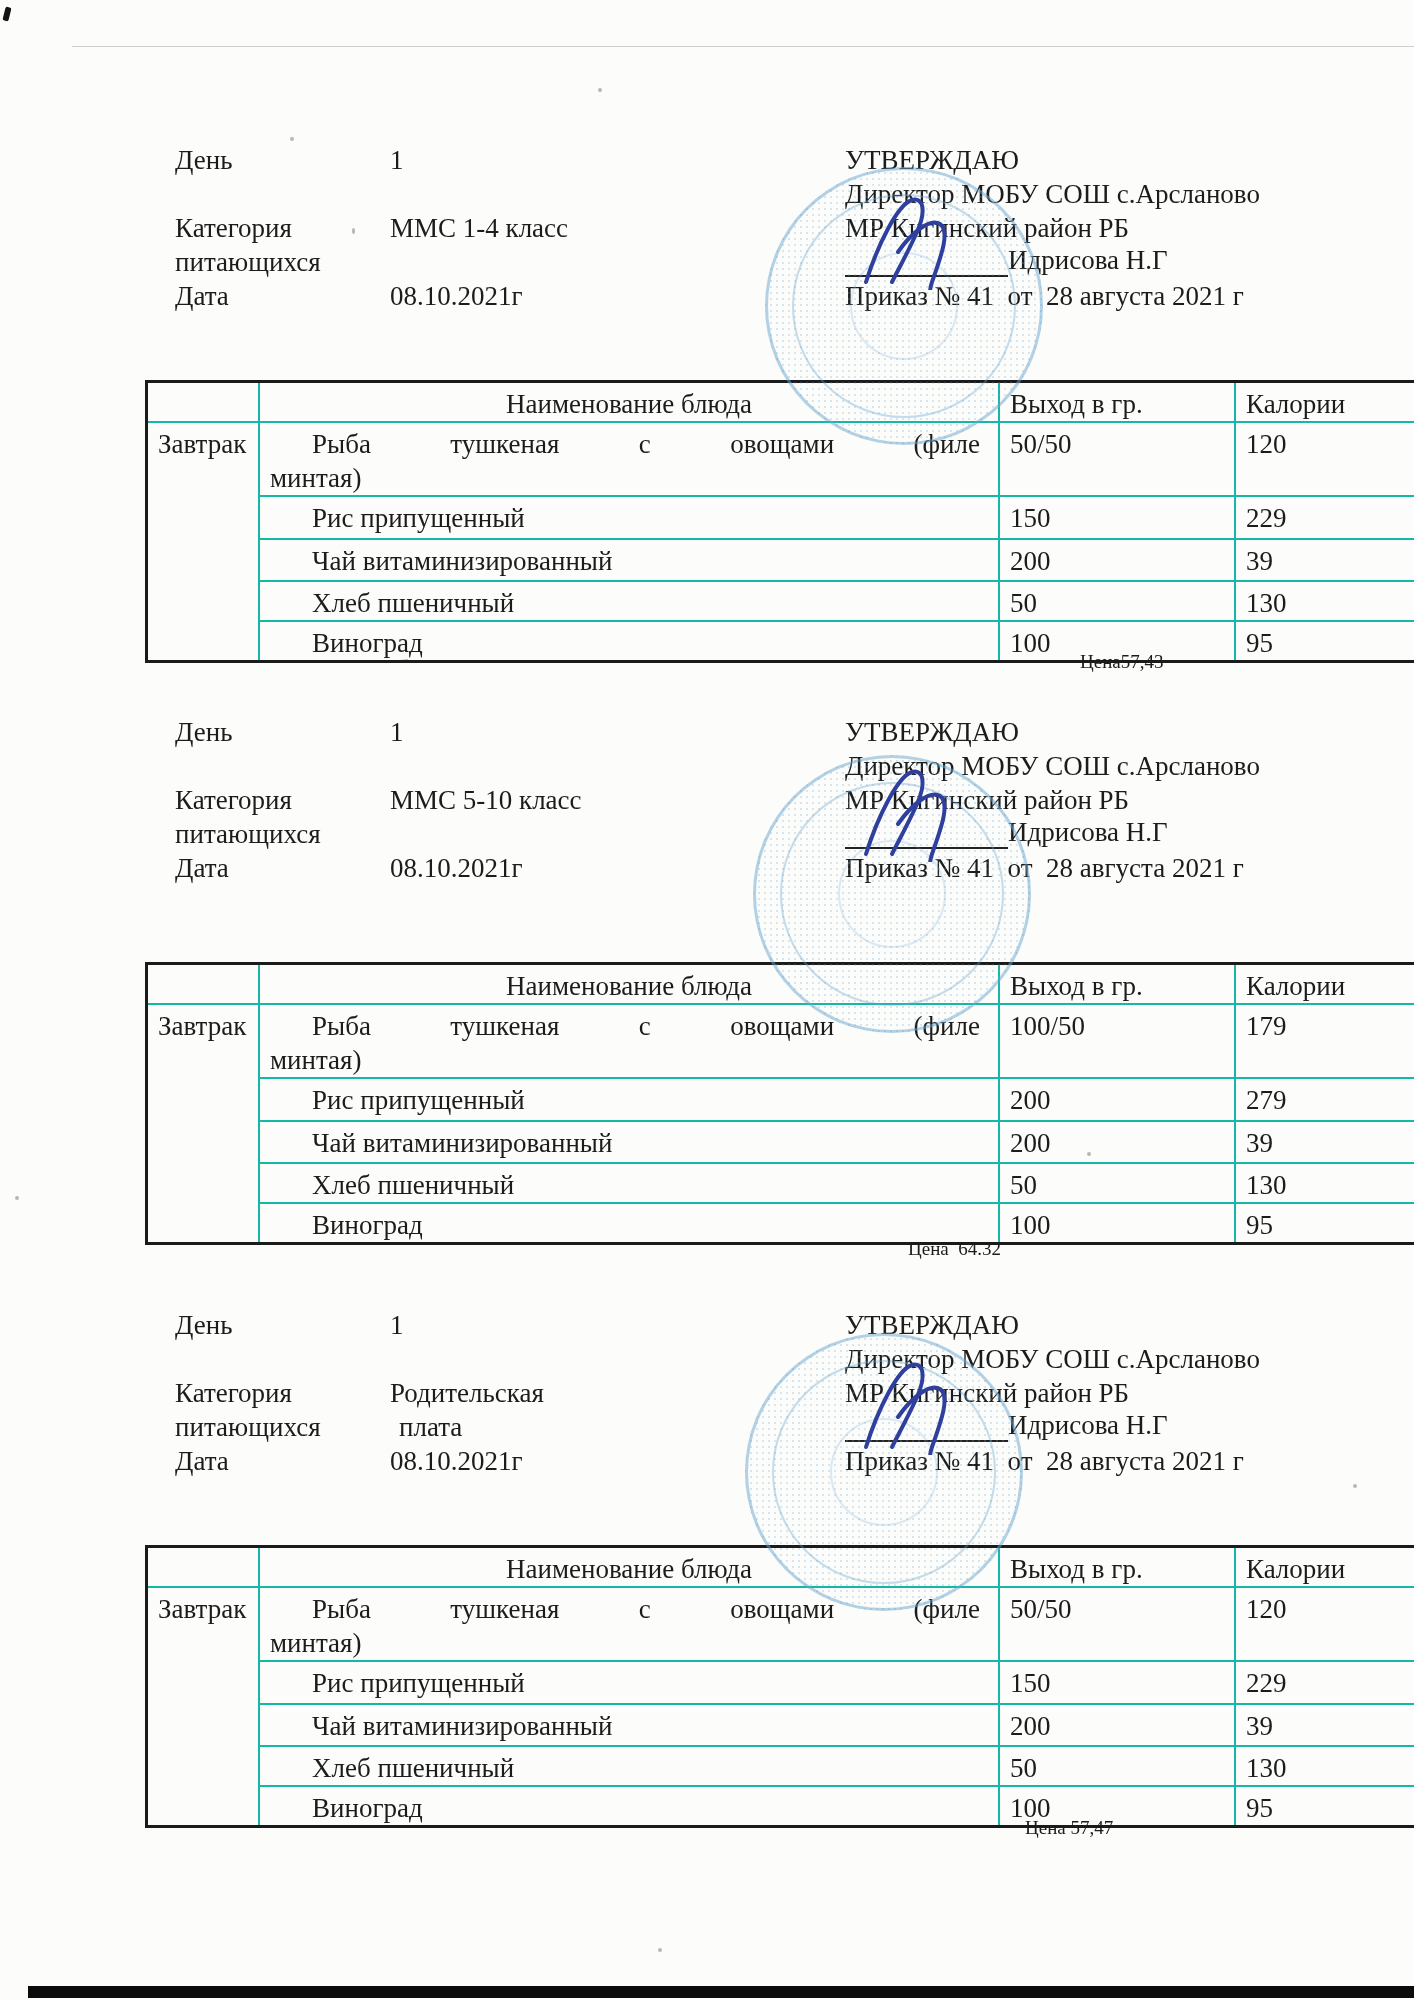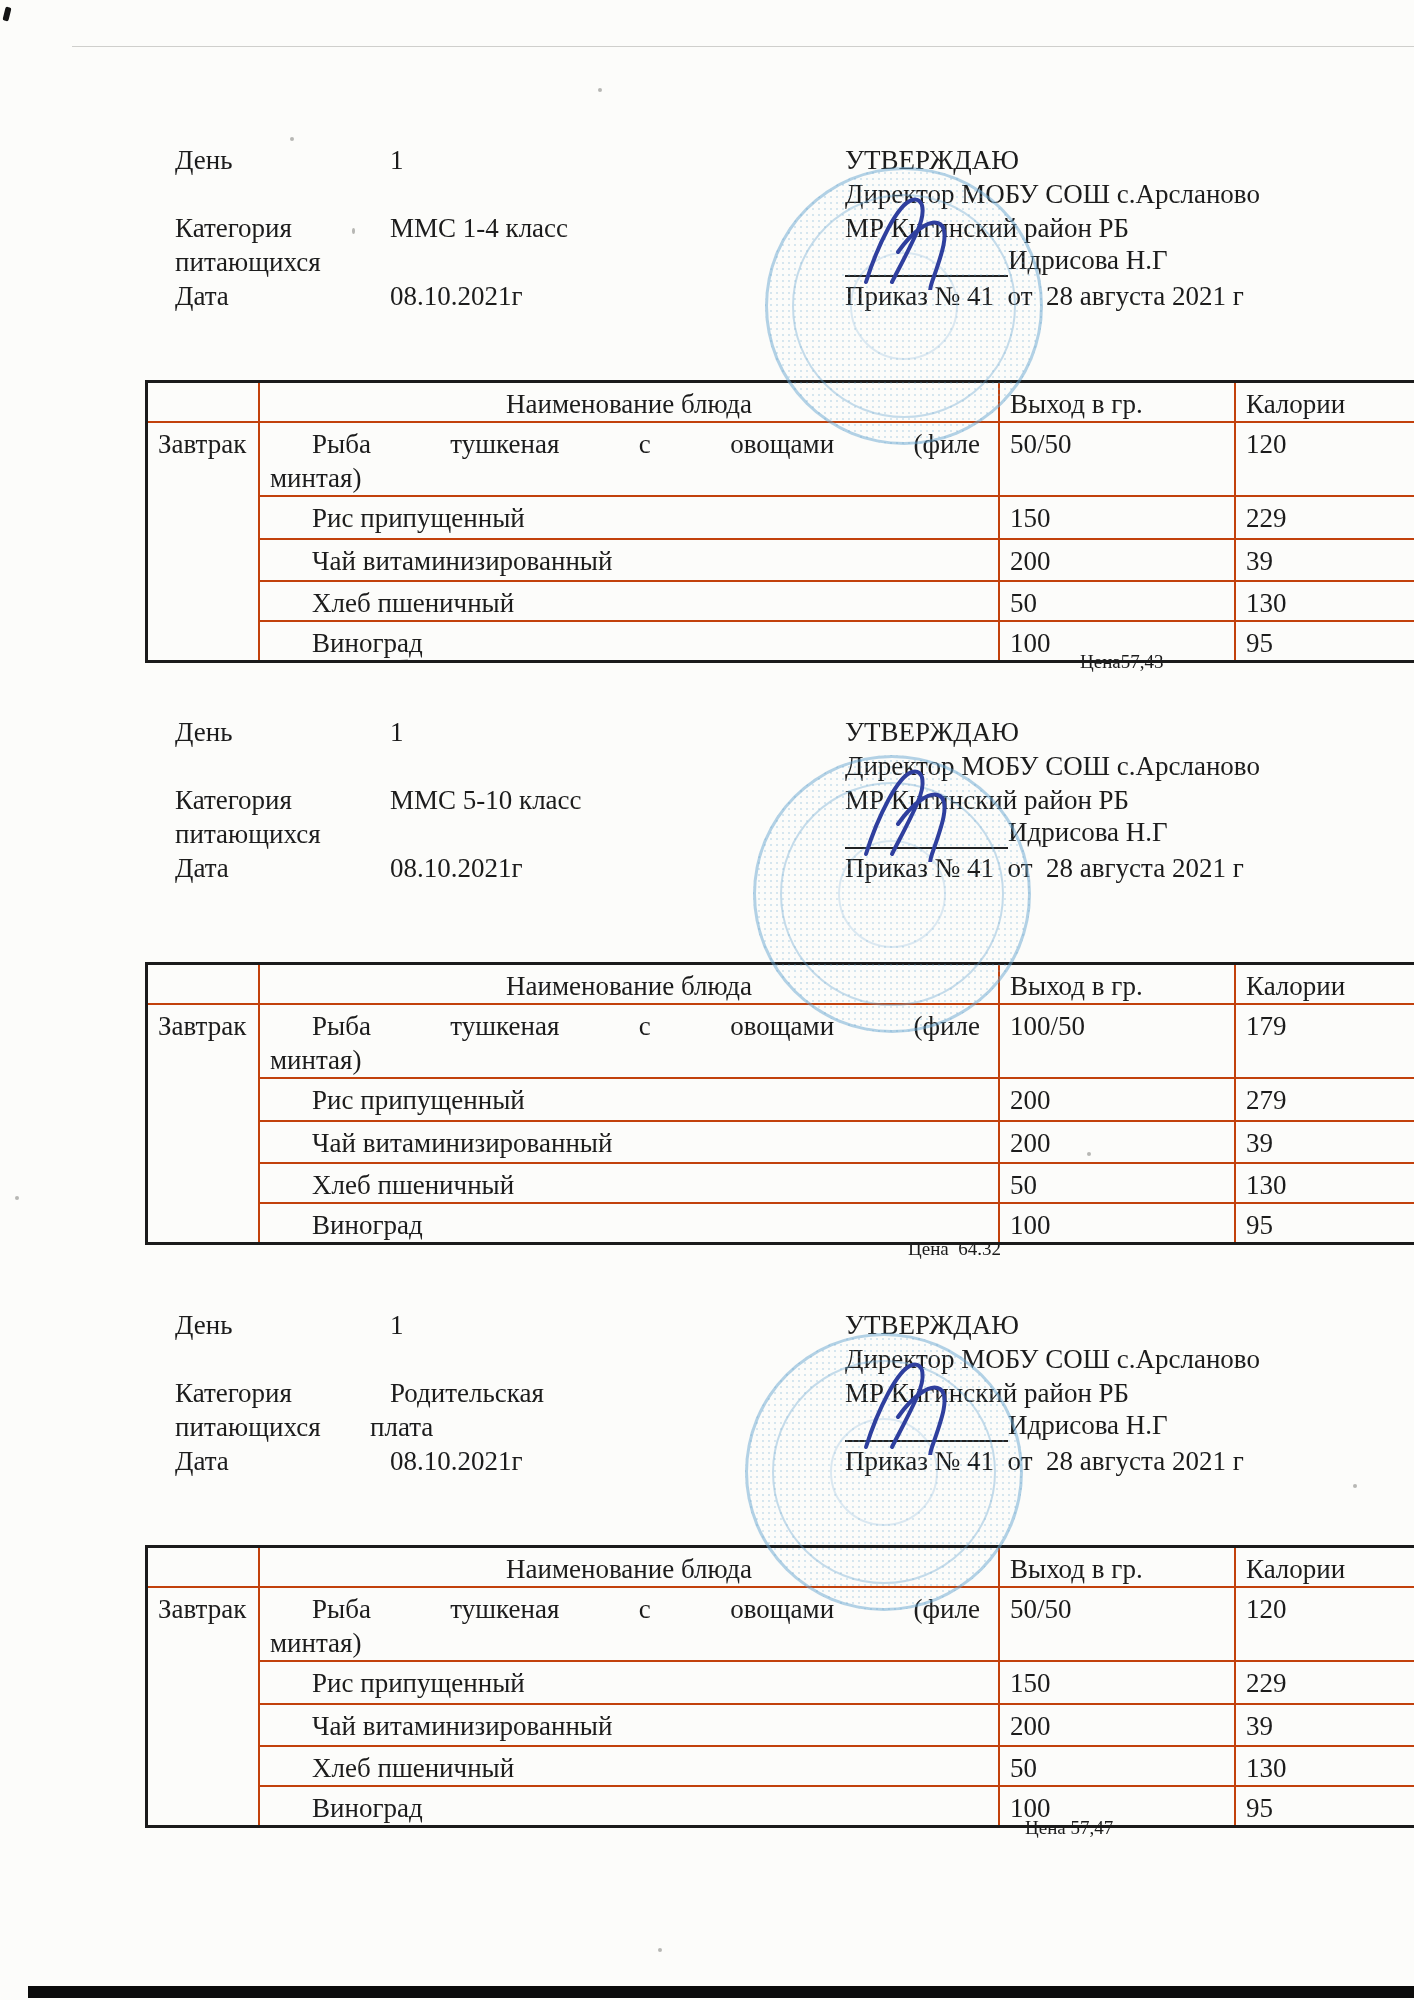--- a/index.html
+++ b/index.html
@@ -27,21 +27,21 @@
   .stamp::before{content:"";position:absolute;inset:24px;border-radius:50%;border:2px solid rgba(104,166,208,.38);}
   .stamp::after{content:"";position:absolute;inset:82px;border-radius:50%;border:2px solid rgba(104,166,208,.22);}
   .sig-svg{position:absolute;z-index:6;}
   .sigrow{position:absolute;display:flex;align-items:flex-end;z-index:4;}
   .sigline{display:inline-block;width:163px;height:30px;border-bottom:2px solid #222;}
   
   table.menu{
     position:absolute;left:145px;border-collapse:collapse;table-layout:fixed;
     width:1245px;font-size:27px;line-height:34px;z-index:2;background:transparent;
   }
-  table.menu td{border:2px solid #c2410c;vertical-align:top;padding:4px 10px 0 10px;}
+  table.menu td{border:2px solid #14b8a6;vertical-align:top;padding:4px 10px 0 10px;}
   table.menu{border:3px solid #1b1b1b;}
   td.meal{width:90px;padding-left:8px;}
   td.dishcol{width:718px;}
   td.outcol{width:214px;}
   td.calcol{width:223px;}
   td.dishhdr{text-align:center;}
   td.dish{padding-left:33px;text-indent:42px;}
   .dl1{display:block;text-align:justify;text-align-last:justify;padding-right:8px;}
   .dl2{display:block;text-indent:0;}
   td.c{text-align:left;}
@@ -197,21 +197,21 @@
       </table>
     <div class="price pre" style="left:908px;top:1238px;">Цена  64.32</div>
   </div>
 
   <div>
     <div class="abs t27" style="left:175px;top:1308px;">День</div>
     <div class="abs t27" style="left:390px;top:1308px;">1</div>
     <div class="abs t27" style="left:175px;top:1376px;">Категория</div>
     <div class="abs t27" style="left:175px;top:1410px;">питающихся</div>
     <div class="abs t27" style="left:390px;top:1376px;">Родительская</div>
-    <div class="abs t27" style="left:370px;top:1410px;">плата</div>
+    <div class="abs t27" style="left:399px;top:1410px;">плата</div>
     <div class="abs t27" style="left:175px;top:1444px;">Дата</div>
     <div class="abs t27" style="left:390px;top:1444px;">08.10.2021г</div>
 
     <div class="abs t27" style="left:845px;top:1308px;">УТВЕРЖДАЮ</div>
     <div class="abs t27" style="left:845px;top:1342px;">Директор МОБУ СОШ с.Арсланово</div>
     <div class="abs t27" style="left:845px;top:1376px;">МР Кигинский район РБ</div>
     <div class="sigrow t27" style="left:845px;top:1408px;">
       <span class="sigline"></span>
       <span>Идрисова Н.Г</span>
     </div>

